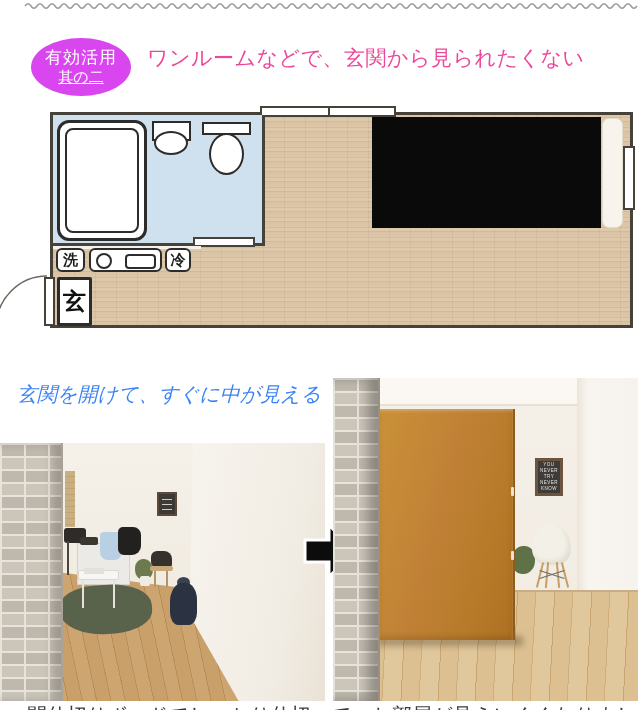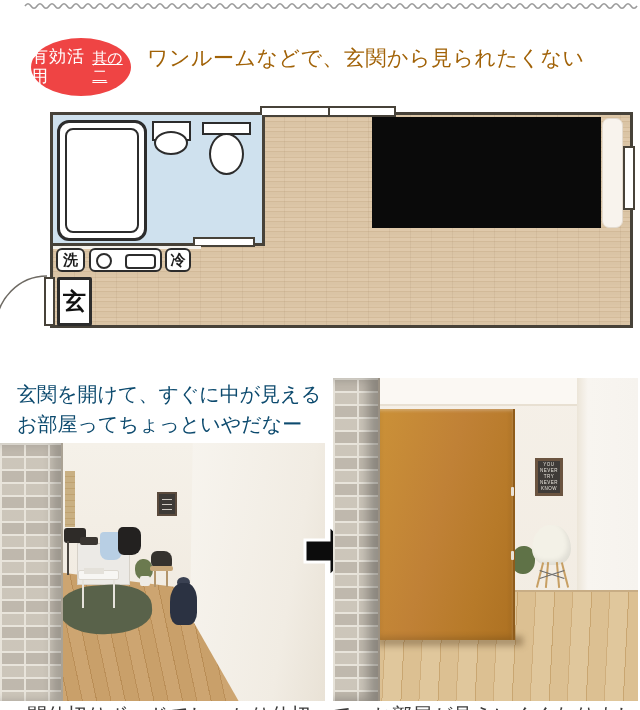--- a/index.html
+++ b/index.html
@@ -4,26 +4,26 @@
 <style>
   html,body{margin:0;padding:0;background:#fff;}
   .screen{position:relative;width:640px;height:710px;overflow:hidden;background:#ffffff;
           font-family:"Liberation Sans","DejaVu Sans",sans-serif;color:#3a3a3a;}
   .abs{position:absolute;box-sizing:border-box;}
 
   
   .squiggle{left:0;top:0;width:640px;height:12px;}
 
   
-  .badge{left:31px;top:38px;width:100px;height:58px;border-radius:50%;background:#ef4444;
-         display:flex;flex-direction:row;align-items:center;justify-content:center;color:#fff;}
+  .badge{left:31px;top:38px;width:100px;height:58px;border-radius:50%;background:#d946ef;
+         display:flex;flex-direction:column;align-items:center;justify-content:center;color:#fff;}
   .badge .l1{font-size:17px;letter-spacing:1px;line-height:20px;}
   .badge .l2{font-size:15px;line-height:18px;text-decoration:underline;}
 
-  .headline{left:147px;top:42px;font-size:21px;line-height:32px;letter-spacing:.5px;color:#a16207;text-align:right;}
+  .headline{left:147px;top:42px;font-size:21px;line-height:32px;letter-spacing:.5px;color:#ec4899;text-align:right;}
 
   
   .plan{left:50px;top:112px;width:583px;height:216px;border:3px solid #474239;
         background:
           repeating-linear-gradient(90deg, rgba(110,80,50,.07) 0 1px, rgba(0,0,0,0) 1px 21px),
           repeating-linear-gradient(180deg,#dcc6a7 0 2px,#d4bc9b 2px 3px,#dfc9ab 3px 6px,#d2ba99 6px 7px,#dac4a5 7px 10px);}
   .plan .win-top{left:207px;top:-9px;width:136px;height:11px;background:#fff;border:2px solid #474239;}
   .plan .win-top .div{position:absolute;left:50%;top:0;width:2px;height:100%;background:#474239;}
   .bath{left:0;top:0;width:212px;height:131px;background:#cfe1ee;
         border-right:3px solid #474239;border-bottom:3px solid #474239;}
@@ -44,21 +44,21 @@
   .ap-fridge{left:112px;top:133px;width:26px;height:24px;}
   .genkan{left:4px;top:162px;width:35px;height:49px;background:#fff;border:3px solid #2c2c2c;border-radius:2px;
           display:flex;align-items:center;justify-content:center;font-size:23px;font-weight:bold;color:#111;}
   .door-leaf{left:-9px;top:162px;width:11px;height:49px;background:#fff;border:2px solid #474239;}
   .door-arc{left:-58px;top:160px;width:53px;height:54px;overflow:visible;}
   .hidden-rect{left:319px;top:2px;width:229px;height:111px;background:#0a0a0a;}
   .curtain{left:549px;top:3px;width:21px;height:110px;background:#f8f3ed;border:1px solid #e3dace;border-radius:7px;}
   .win-right{left:570px;top:31px;width:12px;height:64px;background:#fff;border:2px solid #474239;}
 
   
-  .before-cap{left:17px;top:379px;font-size:20px;line-height:30px;color:#0c4a6e;}
+  .before-cap{left:17px;top:379px;font-size:20px;line-height:30px;color:#3b82f6;font-style:italic;}
   .after-cap{left:27px;top:702px;font-size:20px;color:#3b3b3b;white-space:nowrap;}
 
   
   .photo{overflow:hidden;background:#f3efe7;}
   .photo-before{left:0;top:443px;width:325px;height:258px;}
   .photo-after{left:333px;top:378px;width:305px;height:323px;}
 
   .brick{background-color:#c9c2b6;
     background-image:
       repeating-linear-gradient(180deg,#e8e4db 0 2px, rgba(0,0,0,0) 2px 13px),
@@ -182,21 +182,20 @@
       <path d="M52 1 A51 52 0 0 0 1 53" fill="none" stroke="#6e6a63" stroke-width="1.6"></path>
     </svg>
 
     <div class="abs hidden-rect"></div>
     <div class="abs curtain"></div>
     <div class="abs win-right"></div>
   </div>
 
   <div class="abs before-cap">
     <div>玄関を開けて、すぐに中が見える</div>
-    <div>お部屋ってちょっといやだなー</div>
   </div>
 
   <div class="abs photo photo-before">
     <div class="abs b-wall"></div>
     <div class="abs b-floor"></div>
     <div class="abs b-rwall"></div>
     <div class="abs b-strip"></div>
     <div class="abs b-poster">
       <i style="top:5px"></i>
         <i style="top:10px"></i>

